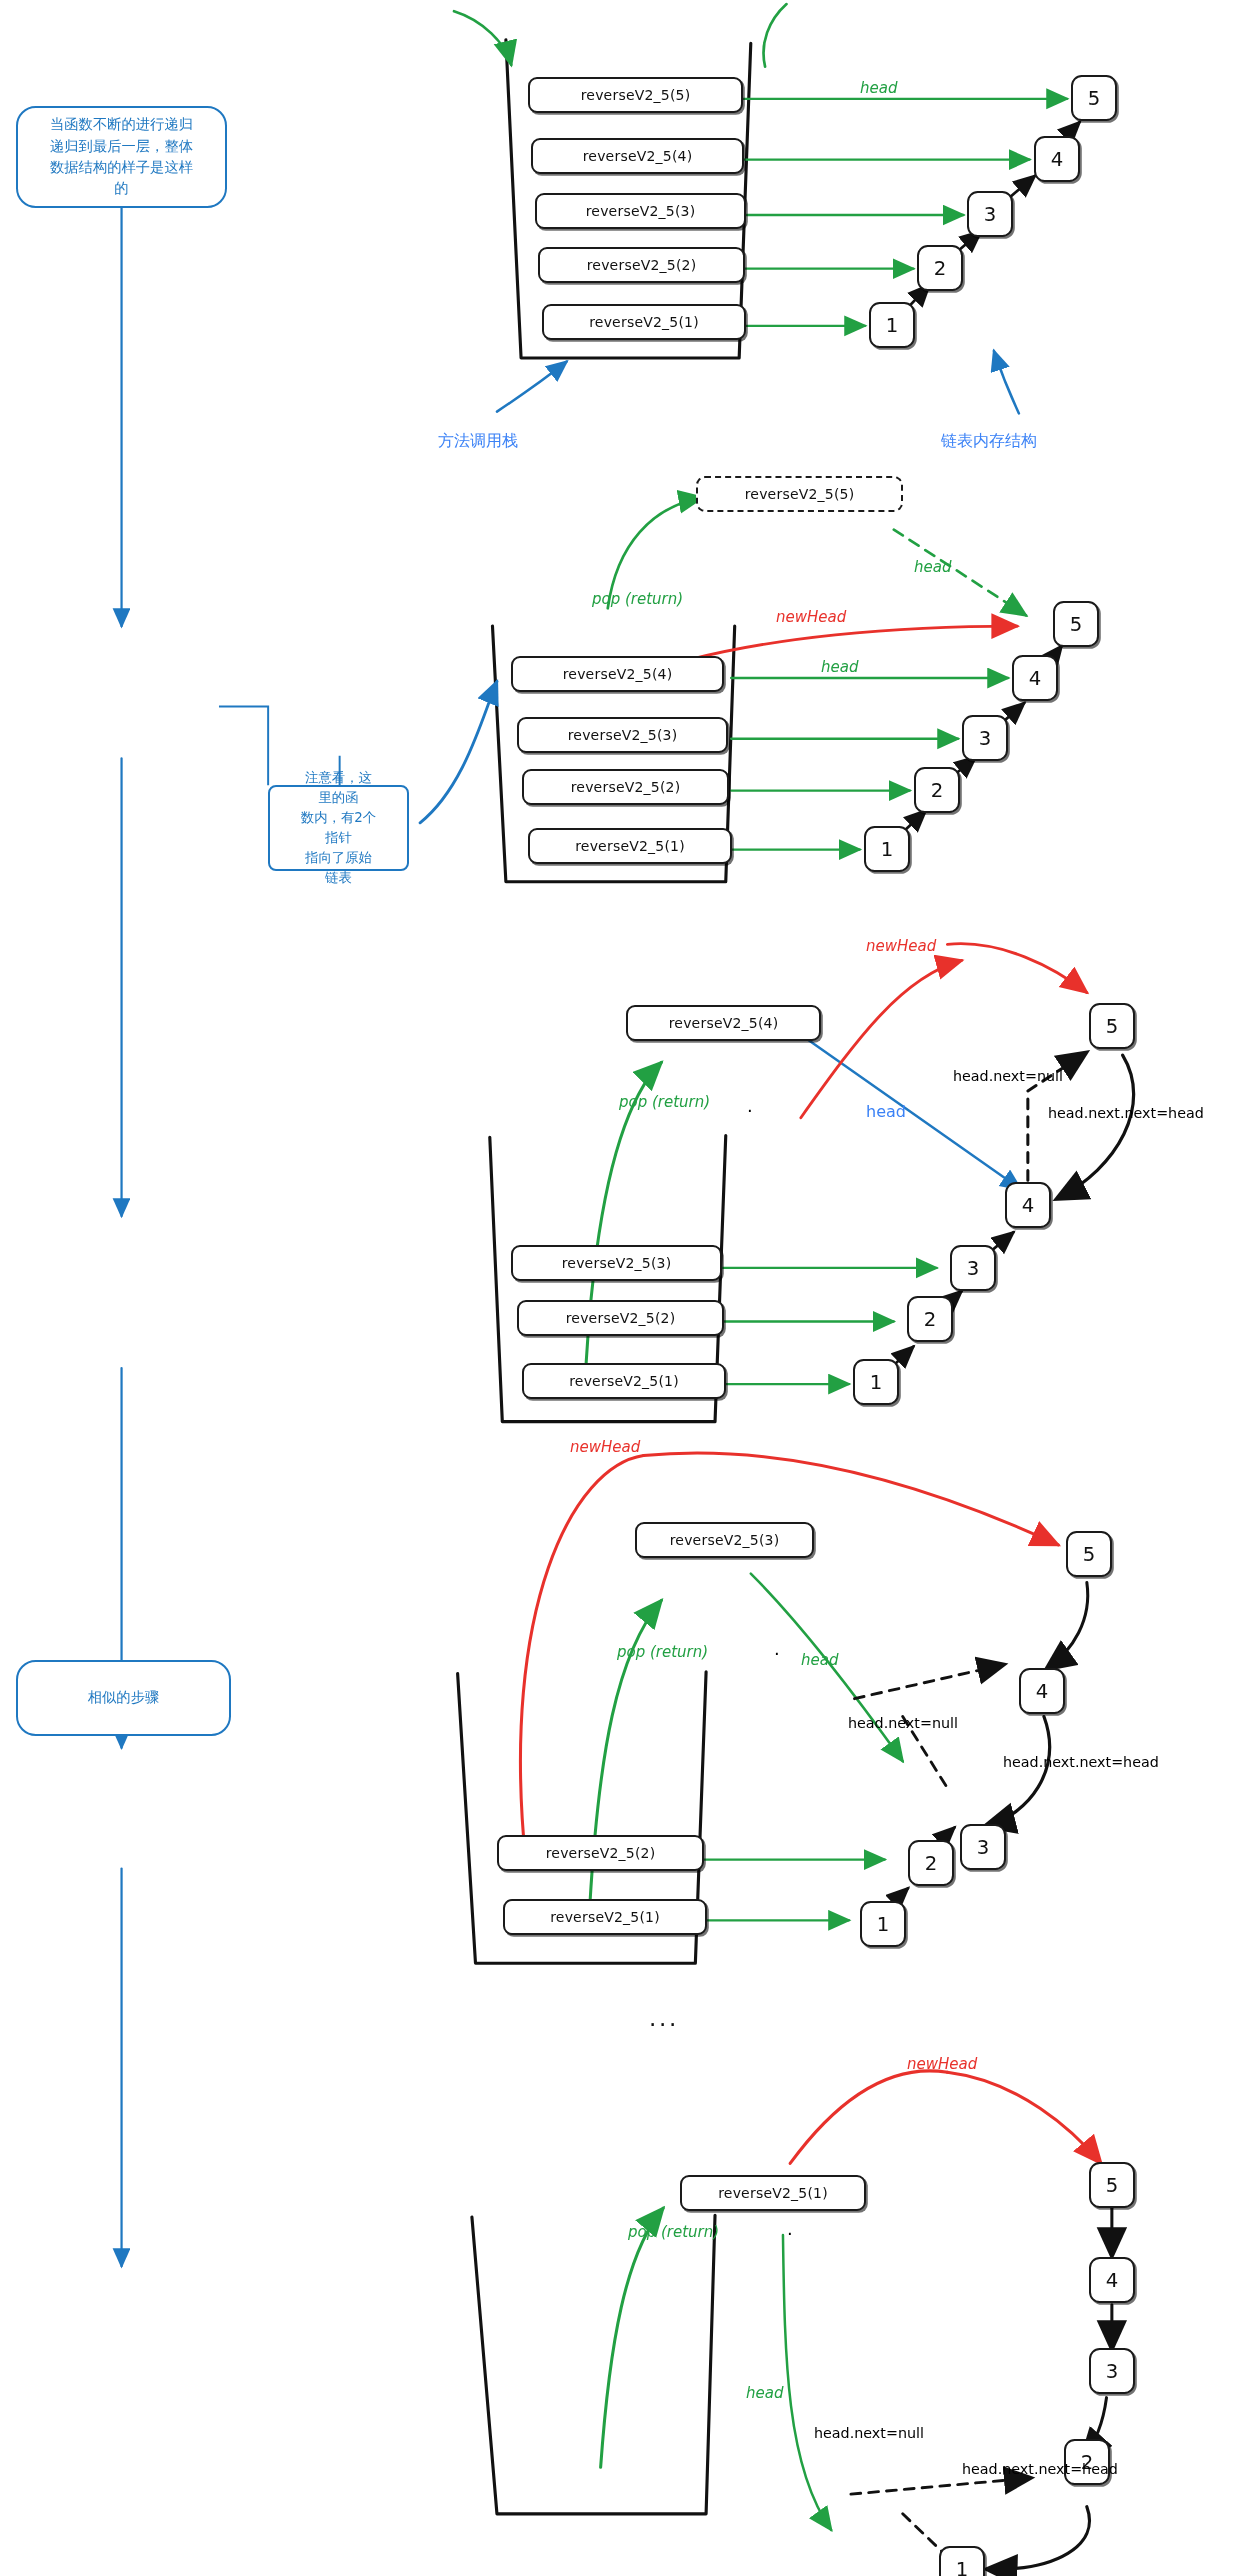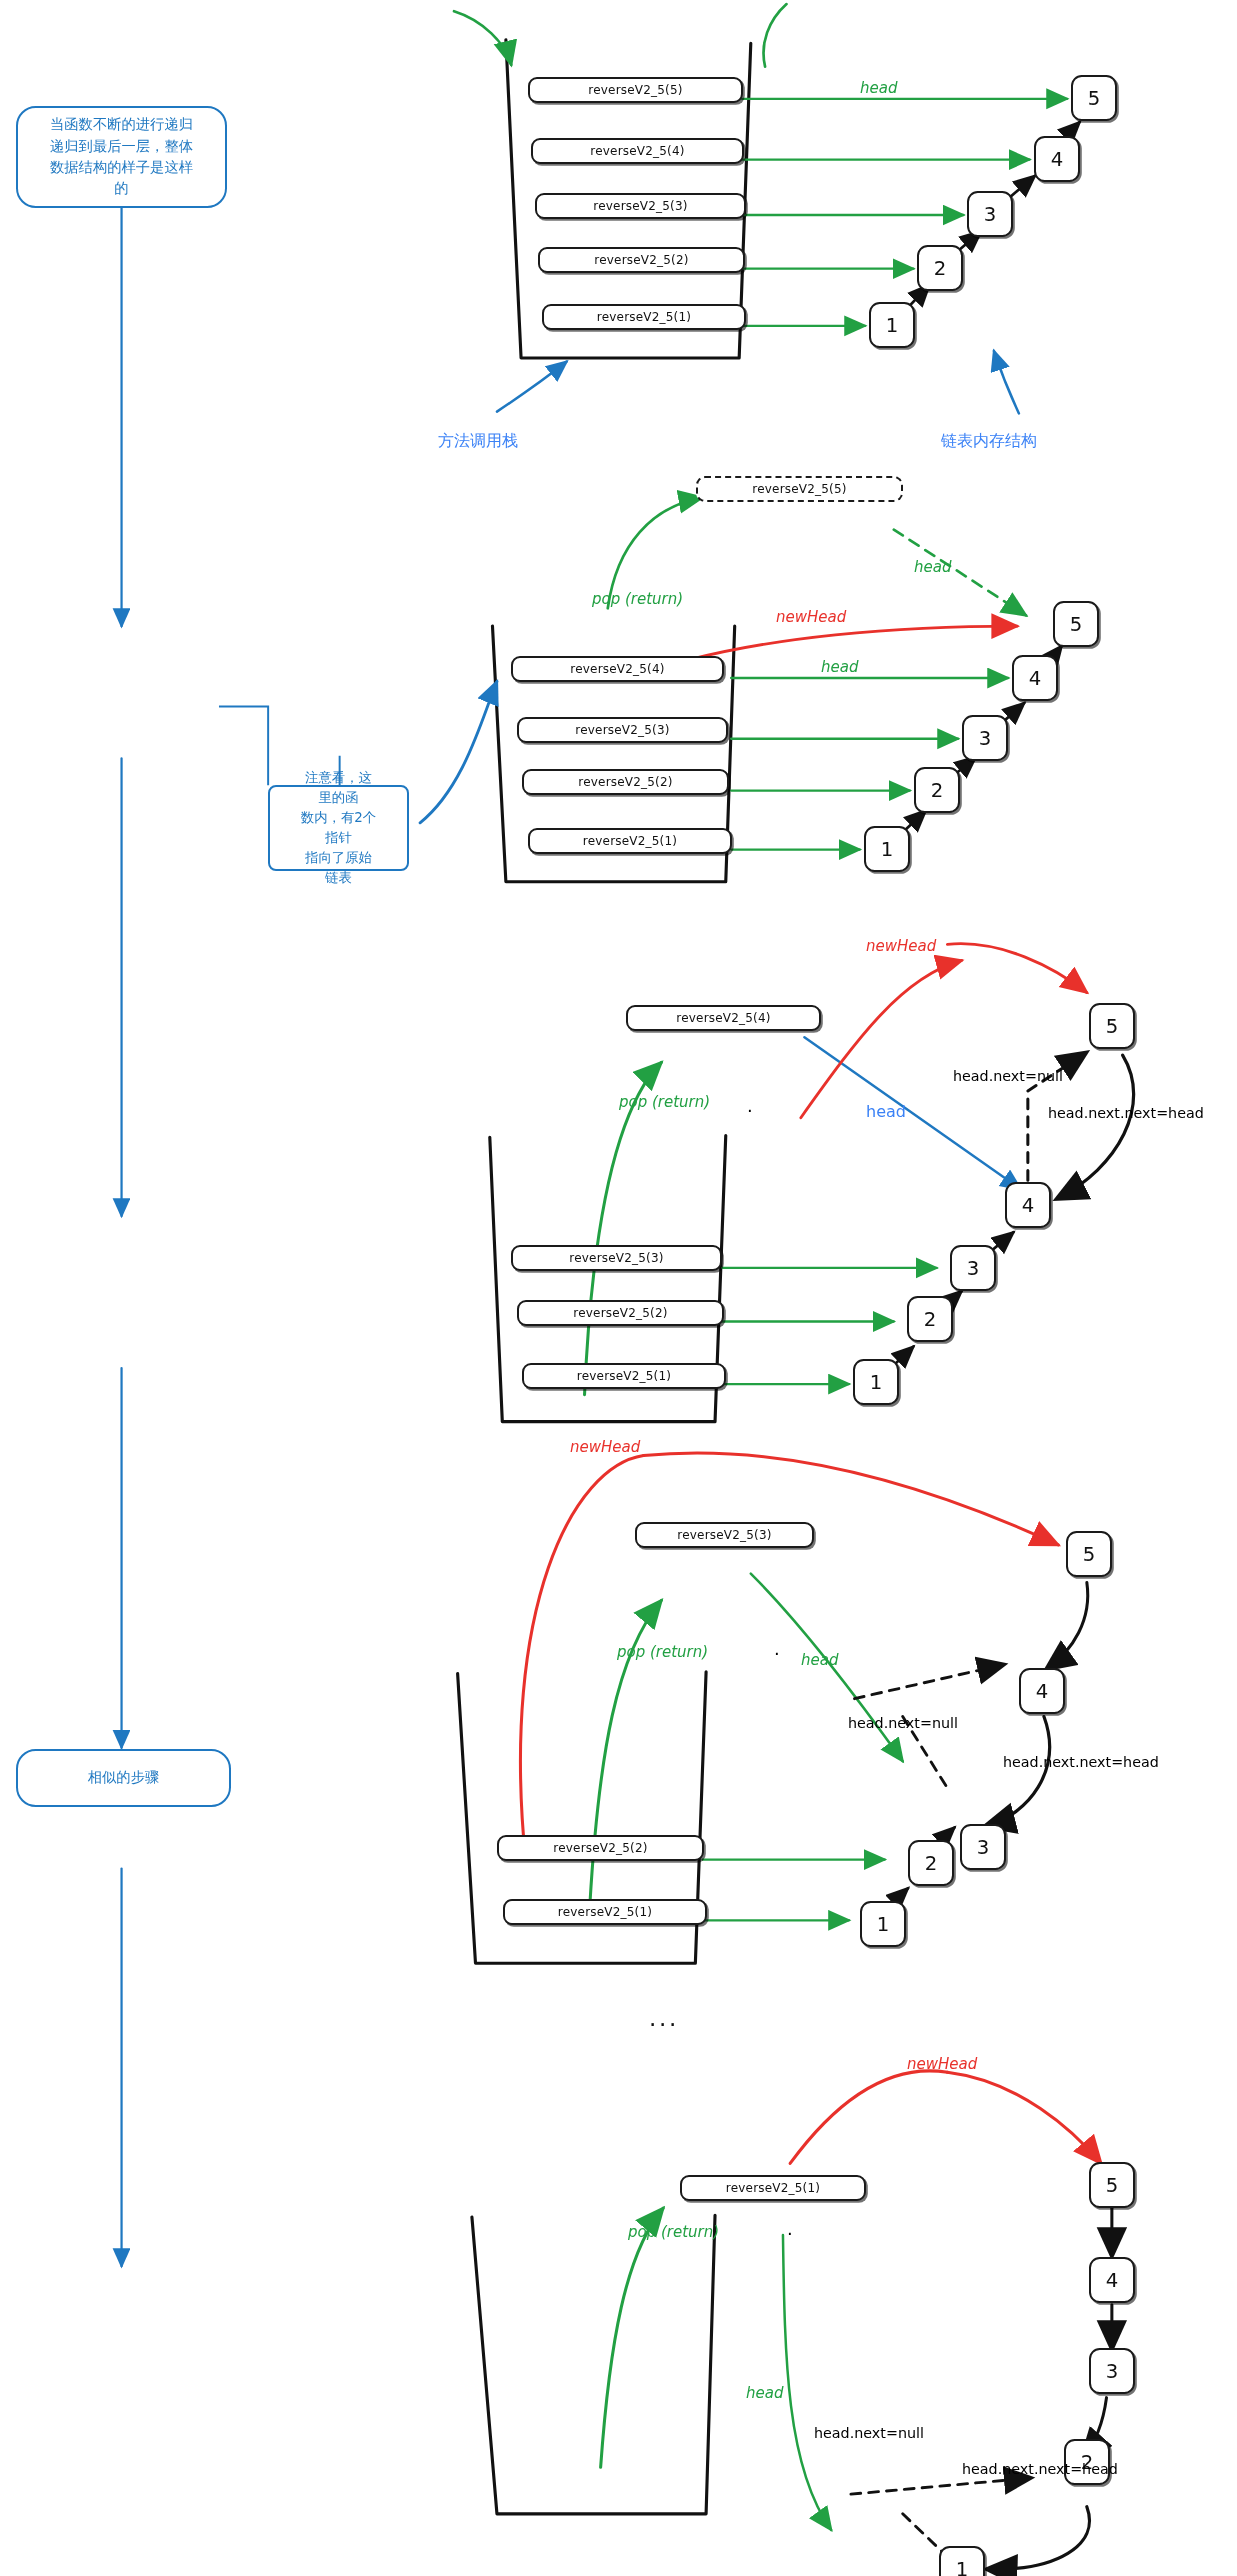--- a/index.html
+++ b/index.html
@@ -8,21 +8,21 @@
   svg.layer{position:absolute;left:0;top:0;width:1237px;height:2576px;pointer-events:none;}
 
   
   .node{
     position:absolute;box-sizing:border-box;
     border:2.7px solid #1a1a1a;border-radius:9px;background:#fff;
     display:flex;align-items:center;justify-content:center;
     font-family:"DejaVu Sans",sans-serif;color:#111;
     box-shadow:1.8px 1.8px 0 rgba(0,0,0,.55);
   }
-  .frame{height:26px;font-size:12px;letter-spacing:0.2px;}
+  .frame{height:36px;font-size:14px;letter-spacing:0.2px;}
   .frame.dashed{border-style:dashed;box-shadow:none;}
   .lnode{width:46px;height:46px;font-size:19.7px;border-radius:10.7px;}
 
   
   .callout{
     position:absolute;box-sizing:border-box;
     border:2.2px solid #1f78c1;border-radius:19.7px;background:#fff;
     color:#1f78c1;font-size:14.3px;line-height:1.5;text-align:center;
     display:flex;align-items:center;justify-content:center;
     padding:9px 29px;white-space:pre-line;
@@ -208,21 +208,21 @@
   <div class="callout" style="left:16px;top:106px;width:211px;height:102px;">当函数不断的进行递归
 递归到最后一层，整体
 数据结构的样子是这样的</div>
 
 
   <div class="callout small" style="left:268px;top:785px;width:141px;height:86px;">注意看，这里的函
 数内，有2个指针
 指向了原始链表</div>
 
 
-  <div class="callout" style="left:16px;top:1749px;width:215px;height:58px;">相似的步骤</div>
+  <div class="callout" style="left:16px;top:1660px;width:215px;height:76px;">相似的步骤</div>
 
 
   <div class="node frame" style="left:528px;top:77px;width:215px;">reverseV2_5(5)</div>
   <div class="node frame" style="left:531px;top:138px;width:213px;">reverseV2_5(4)</div>
   <div class="node frame" style="left:535px;top:193px;width:211px;">reverseV2_5(3)</div>
   <div class="node frame" style="left:538px;top:247px;width:207px;">reverseV2_5(2)</div>
   <div class="node frame" style="left:542px;top:304px;width:204px;">reverseV2_5(1)</div>
 
   <div class="node lnode" style="left:1071px;top:75px;">5</div>
   <div class="node lnode" style="left:1034px;top:136px;">4</div>

